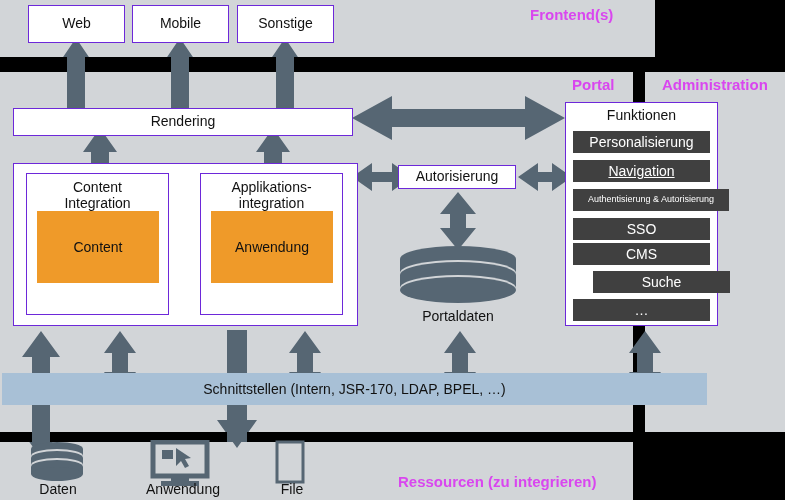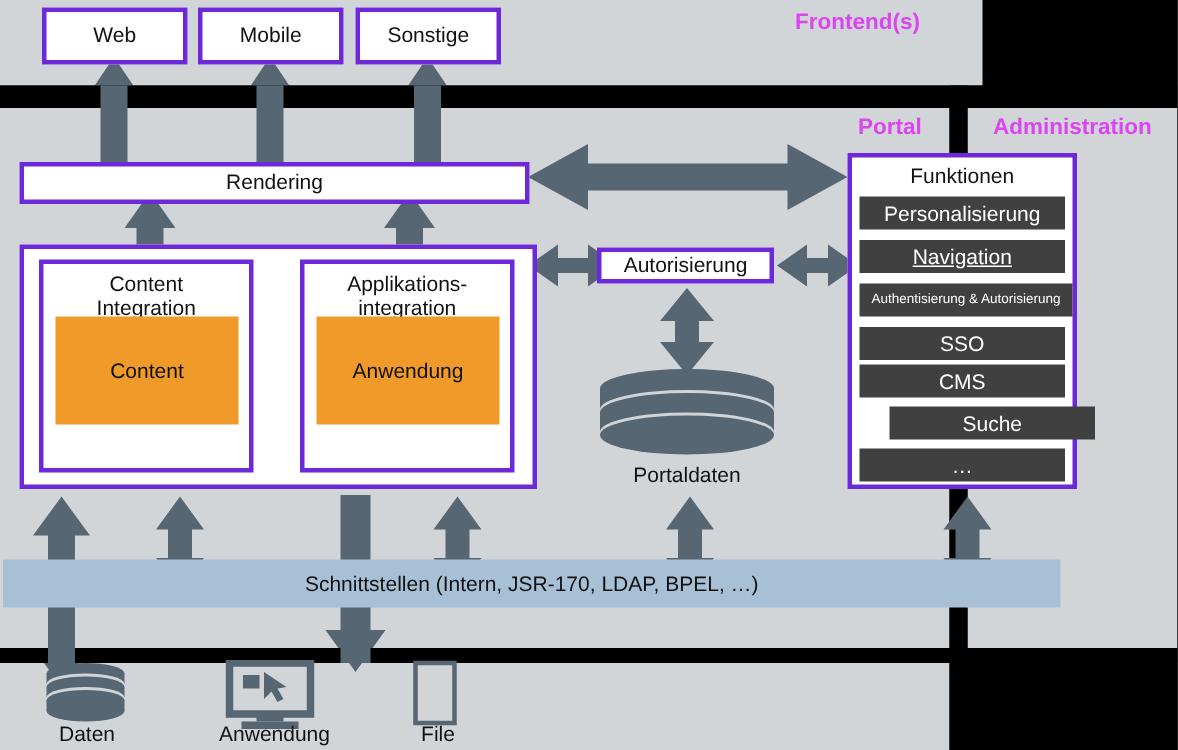--- a/index.html
+++ b/index.html
@@ -22,21 +22,21 @@
   .band-label {
     position: absolute;
     font-weight: bold;
     font-size: 15px;
     color: #d946ef;
     white-space: nowrap;
   }
   .wbox {
     position: absolute;
     background: #ffffff;
-    border: 3px solid #6d28d9;
+    border: 1px solid #6d28d9;
     box-sizing: border-box;
     display: flex;
     align-items: center;
     justify-content: center;
     font-size: 14px;
     color: #111111;
     text-align: center;
     line-height: 1.12;
   }
   .orange {
@@ -104,20 +104,21 @@
   <div class="band" style="left:0; top:0; width:655px; height:57px;"></div>
   <div class="band" style="left:0; top:72px; width:633px; height:360px;"></div>
   <div class="band" style="left:645px; top:72px; width:140px; height:360px;"></div>
   <div class="band" style="left:0; top:442px; width:633px; height:58px;"></div>
 
   <div class="sep" style="left:633px; top:72px; width:12px; height:360px;"></div>
 
   <div class="band-label" style="left:530px; top:6px;">Frontend(s)</div>
   <div class="band-label" style="left:572px; top:76px;">Portal</div>
   <div class="band-label" style="left:662px; top:76px;">Administration</div>
+  <div class="band-label" style="left:398px; top:473px;">Ressourcen (zu integrieren)</div>
 
   <svg width="785" height="500" style="position:absolute;left:0;top:0;">
     <defs></defs>
     <g fill="#566673">
 
       <polygon points="76,38 95,66 85,66 85,120 67,120 67,66 57,66"></polygon>
       <polygon points="180,38 199,66 189,66 189,120 171,120 171,66 161,66"></polygon>
       <polygon points="285,38 304,66 294,66 294,120 276,120 276,66 266,66"></polygon>
 
       <polygon points="100,128 117,152 109,152 109,172 91,172 91,152 83,152"></polygon>
@@ -213,21 +214,21 @@
 
   <div class="wbox" style="left:565px; top:102px; width:153px; height:224px; align-items:flex-start; justify-content:flex-start;">
     <div class="fn-title" style="top:5px;">Funktionen</div>
   </div>
   <div class="fn-item" style="left:573px; top:131px; width:137px; height:22px;">
     <span>Personalisierung</span>
   </div>
   <div class="fn-item" style="left:573px; top:160px; width:137px; height:22px;text-decoration:underline;">
     <span>Navigation</span>
   </div>
-  <div class="fn-item small" style="left:573px; top:189px; width:142px; height:22px; padding:0 6px;">
+  <div class="fn-item small" style="left:573px; top:189px; width:156px; height:22px; padding:0 6px;">
     <span>Authentisierung &amp; Autorisierung</span>
   </div>
   <div class="fn-item" style="left:573px; top:218px; width:137px; height:22px;">
     <span>SSO</span>
   </div>
   <div class="fn-item" style="left:573px; top:243px; width:137px; height:22px;">
     <span>CMS</span>
   </div>
   <div class="fn-item" style="left:573px; top:271px; width:137px; height:22px;margin-left:20px;">
     <span>Suche</span>

